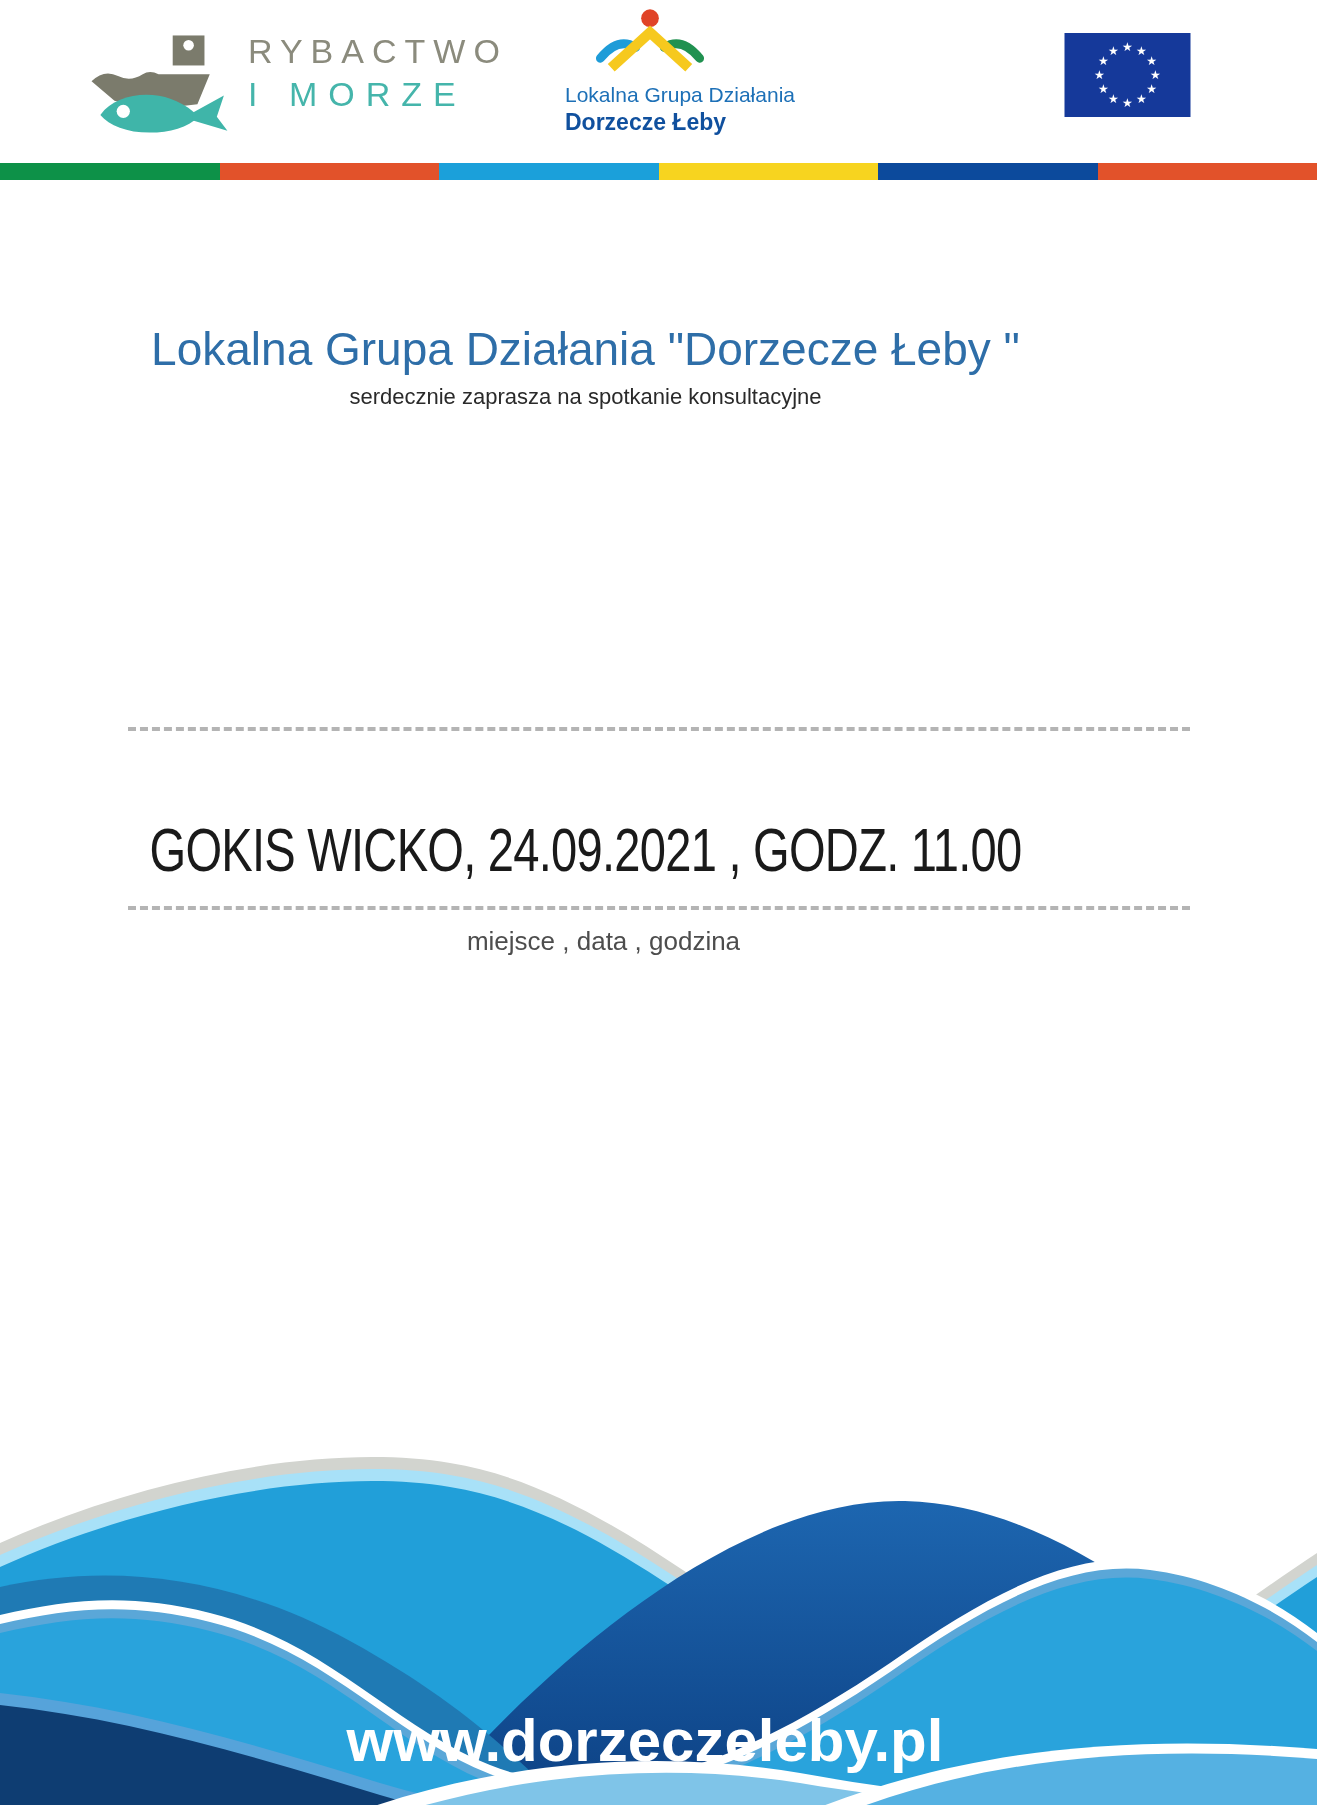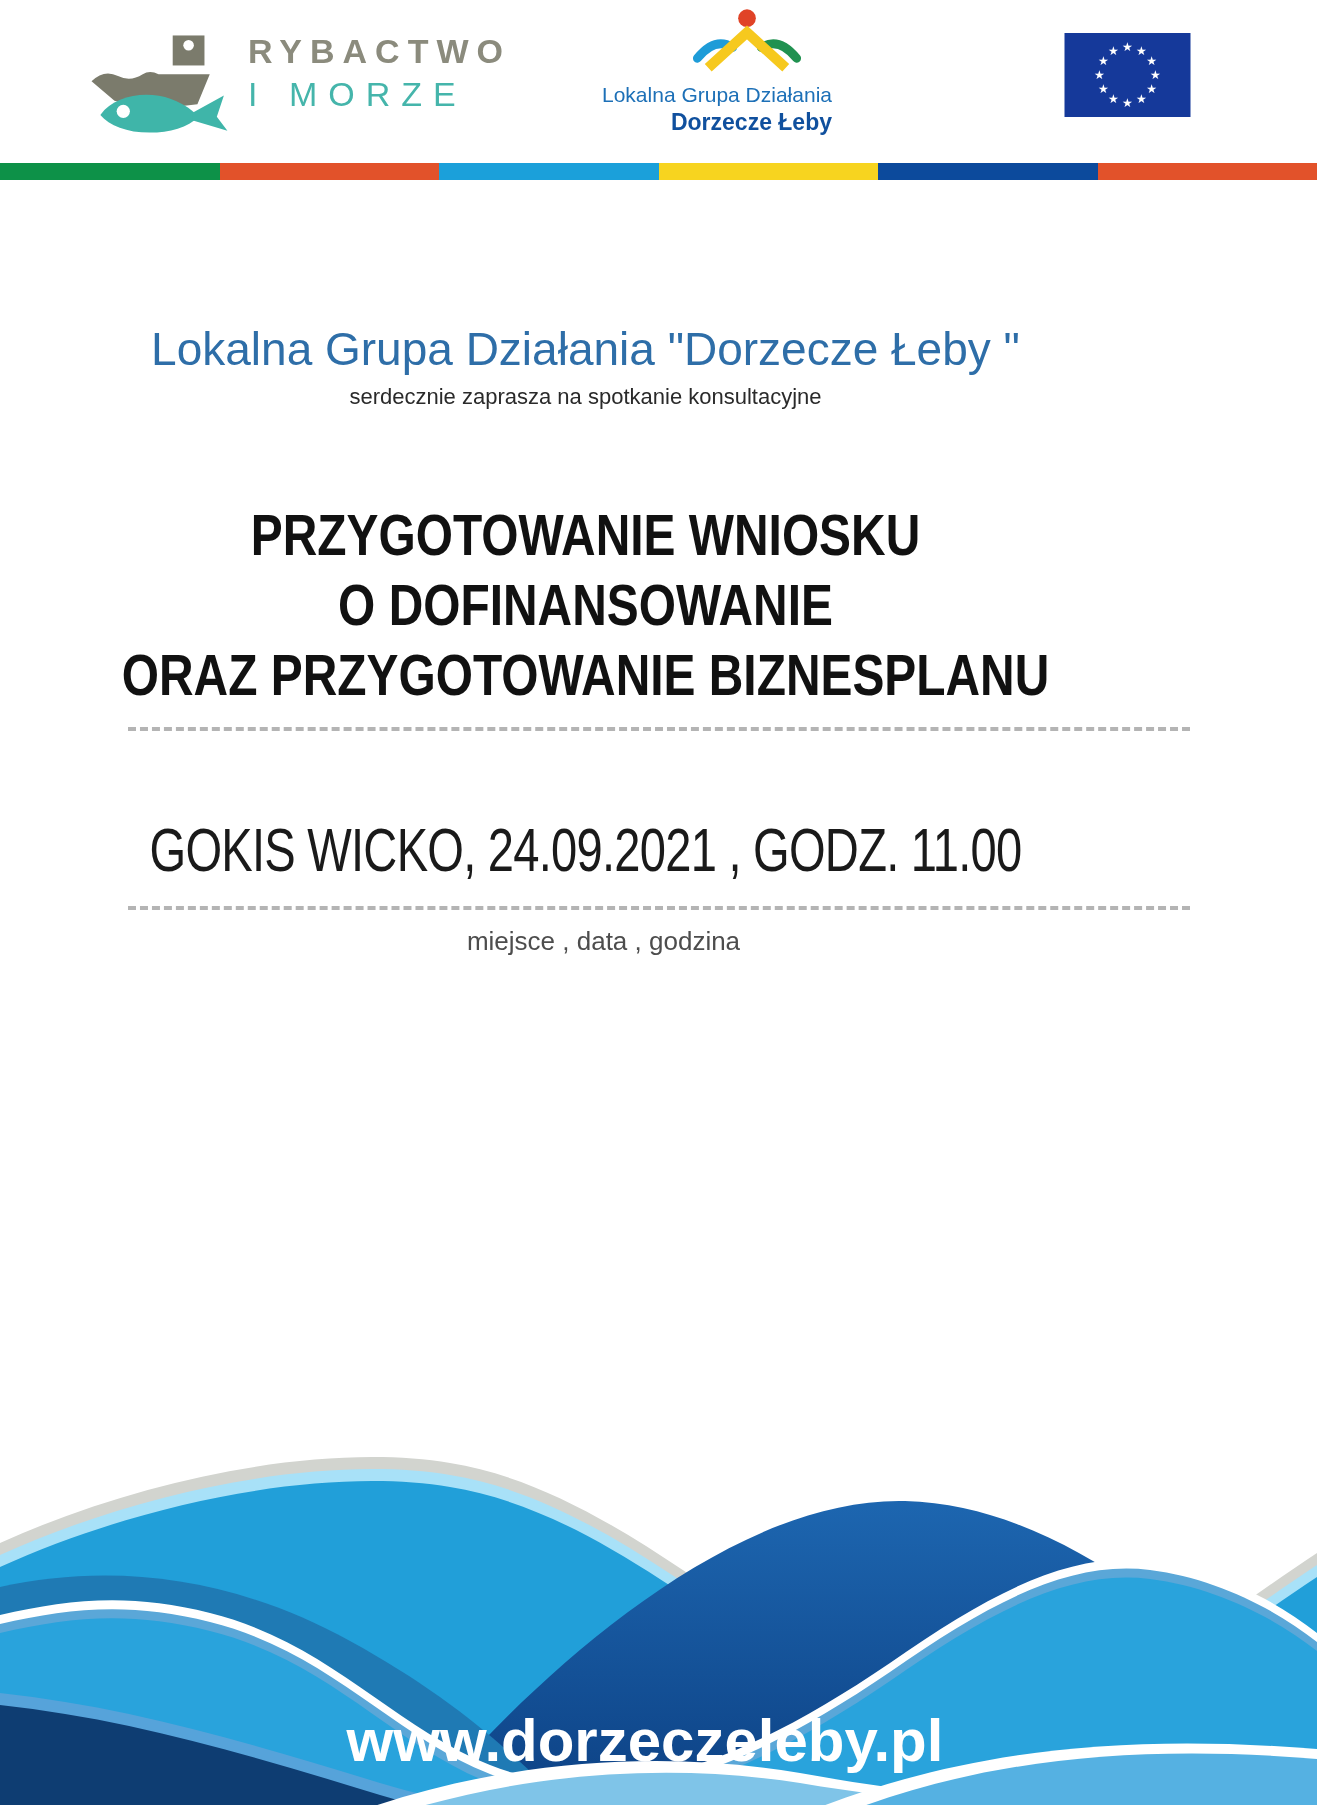--- a/index.html
+++ b/index.html
@@ -4,24 +4,24 @@
 <style>
   html,body{margin:0;padding:0;background:#fff;}
   .poster{position:relative;width:1317px;height:1805px;background:#ffffff;overflow:hidden;
           font-family:"Liberation Sans",sans-serif;}
 
   
   .header{position:absolute;top:0;left:0;width:1317px;height:190px;}
   .logo-left{position:absolute;left:88px;top:22px;width:330px;height:115px;}
   .logo-left svg{position:absolute;left:0;top:6px;}
   .ryb-text{position:absolute;left:160px;top:12px;line-height:1;}
-  .ryb-line1{font-size:34px;letter-spacing:8px;color:#8b8b7d;font-weight:700;}
+  .ryb-line1{font-size:34px;letter-spacing:8px;color:#8b8b7d;font-weight:400;}
   .ryb-line2{font-size:34px;letter-spacing:11px;color:#45b5ab;font-weight:400;margin-top:9px;}
 
-  .logo-center{position:absolute;left:552px;top:8px;width:280px;height:125px;text-align:right;}
+  .logo-center{position:absolute;left:565px;top:8px;width:280px;height:125px;text-align:left;}
   .lgd-line1{font-size:21px;color:#1d70b7;margin-top:3px;}
   .lgd-line2{font-size:23px;color:#10509e;font-weight:700;margin-top:2px;}
 
   .eu-block{position:absolute;left:820px;top:34px;width:228px;text-align:center;color:#1e3e96;}
   .eu-line1{font-size:25px;font-weight:700;}
   .eu-line2,.eu-line3{font-size:20px;margin-top:3px;}
   .eu-flag{position:absolute;left:1064px;top:33px;}
 
   .stripe{position:absolute;left:0;top:163px;width:1317px;height:17px;display:flex;}
   .stripe > div{flex:1 1 0;}
@@ -108,25 +108,20 @@
         <div style="background: rgb(27, 160, 218);"></div>
         <div style="background: rgb(247, 212, 31);"></div>
         <div style="background: rgb(12, 74, 156);"></div>
         <div style="background: rgb(226, 82, 42);"></div>
       </div>
   </div>
 
   <div class="col title">Lokalna Grupa Działania "Dorzecze Łeby "</div>
   <div class="col subtitle">serdecznie zaprasza na spotkanie konsultacyjne</div>
 
-  <div class="col topic">
-    <div class="tline">PRZYGOTOWANIE WNIOSKU</div>
-    <div class="tline">O DOFINANSOWANIE</div>
-    <div class="tline">ORAZ PRZYGOTOWANIE BIZNESPLANU</div>
-  </div>
 
   <div class="sep sep1"></div>
 
   <div class="col gokis">GOKIS WICKO, 24.09.2021 , GODZ. 11.00</div>
   <div class="sep sep2"></div>
   <div class="col caption caption2">miejsce , data , godzina</div>
 
 
   <svg class="waves" viewBox="0 0 1317 370" preserveAspectRatio="none">
     <defs>

